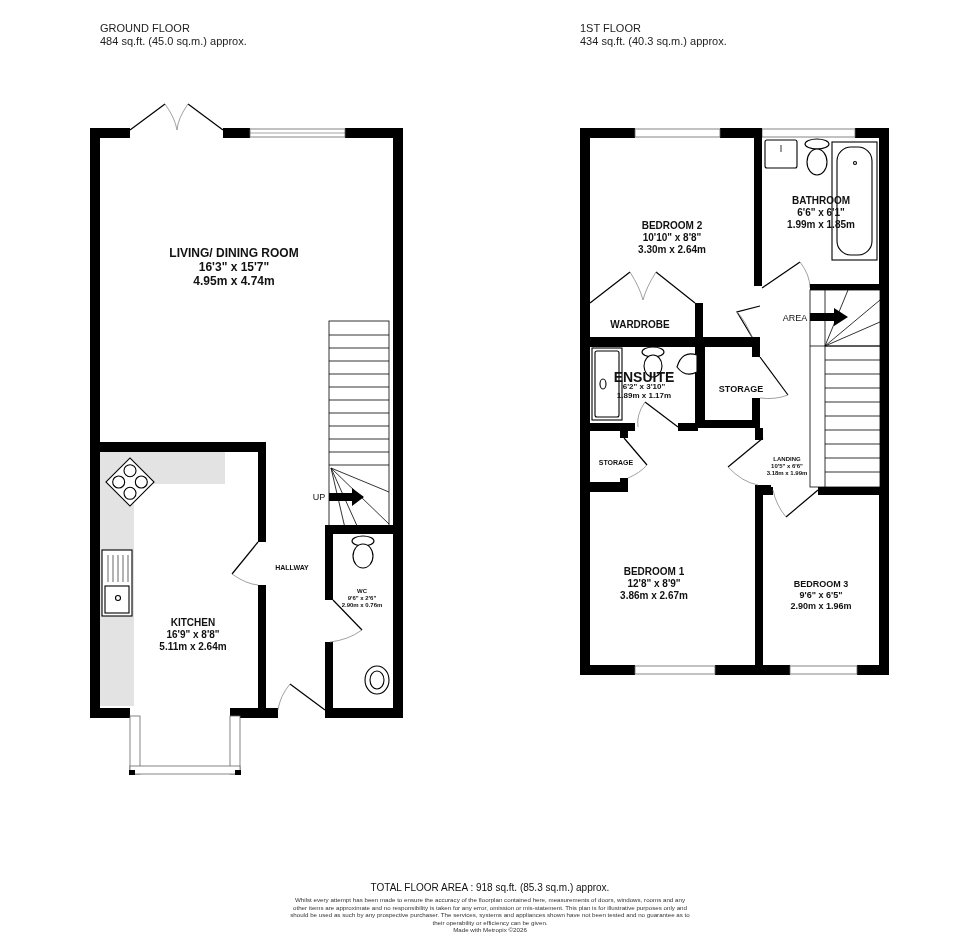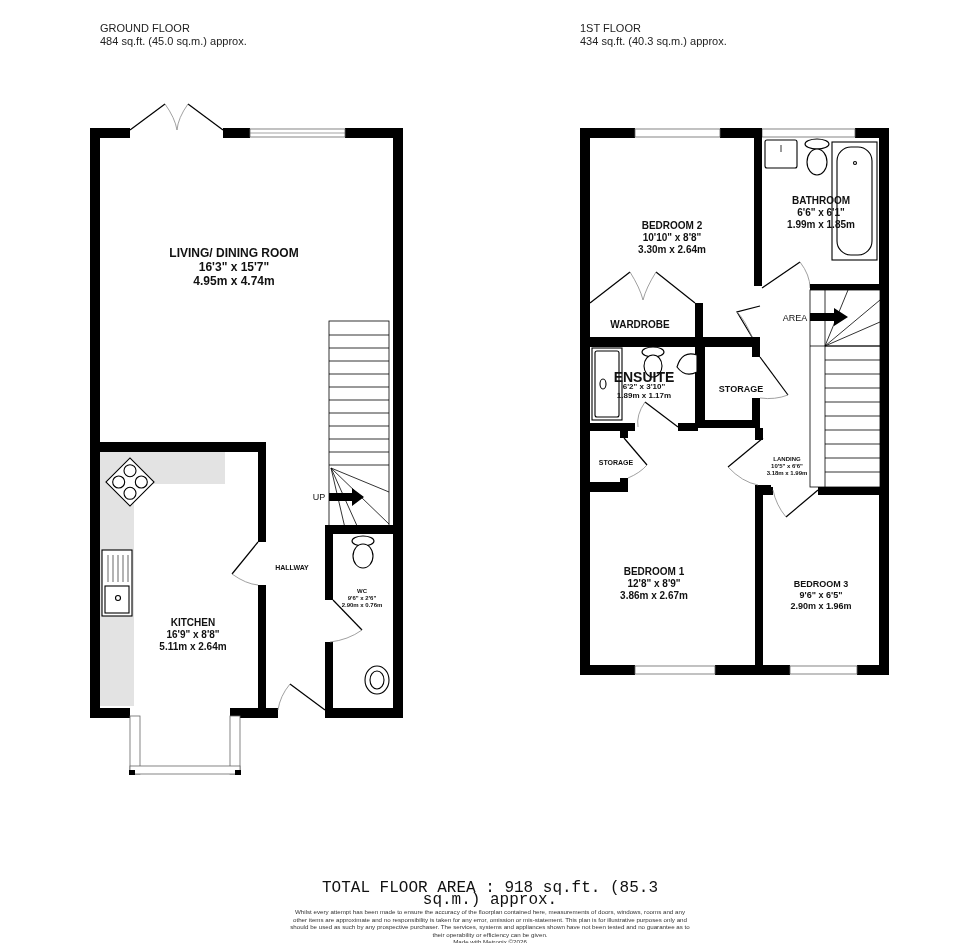--- a/index.html
+++ b/index.html
@@ -14,21 +14,21 @@
   .win { fill: #fff; stroke: #666; stroke-width: 0.8; }
   .fix { fill: #fff; stroke: #000; stroke-width: 1.1; }
   .lbl { position: absolute; text-align: center; font-weight: bold; color: #111; white-space: nowrap; transform: translateX(-50%); }
   .lbl .n, .lbl .d1, .lbl .d2 { display: block; }
   .lg { font-size: 12px; line-height: 14px; }
   .md { font-size: 10px; line-height: 12px; }
   .sm { font-size: 7px; line-height: 8px; }
   .xs { font-size: 6px; line-height: 7px; }
   .plain { font-weight: normal; font-size: 9px; }
   .footer { position: absolute; left: 290px; width: 400px; top: 882px; text-align: center; }
-  .footer .total { font-size: 16px; line-height: 12px; display: block; font-family: Liberation Mono, monospace; }
+  .footer .total { font-size: 10px; line-height: 12px; display: block; }
   .footer .disc { font-size: 6.2px; line-height: 7.6px; display: block; color: #333; margin-top: 2px; }
 </style>
 </head>
 <body>
 
 <div class="floor-head" style="left:100px;">
   <span class="t">GROUND FLOOR</span>
   <span class="t">484 sq.ft. (45.0 sq.m.) approx.</span>
 </div>
 <div class="floor-head" style="left:580px;">

